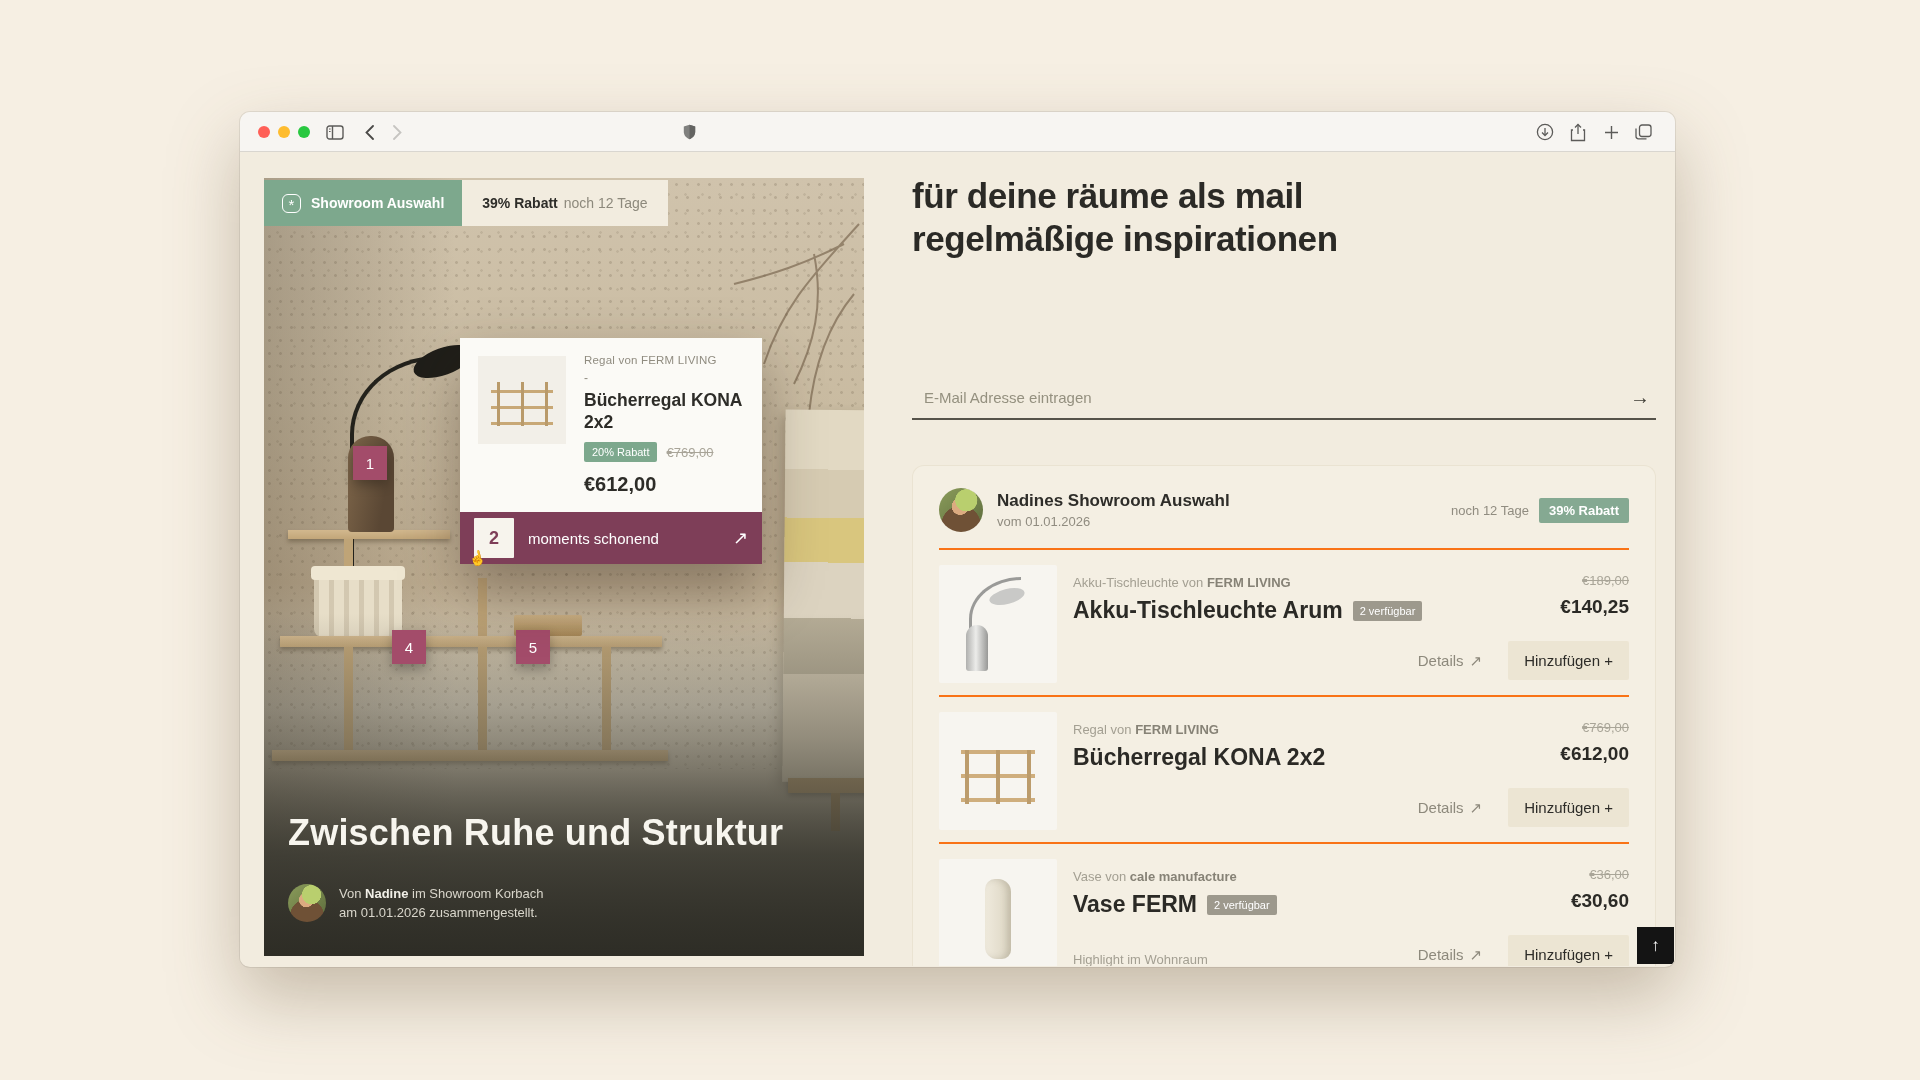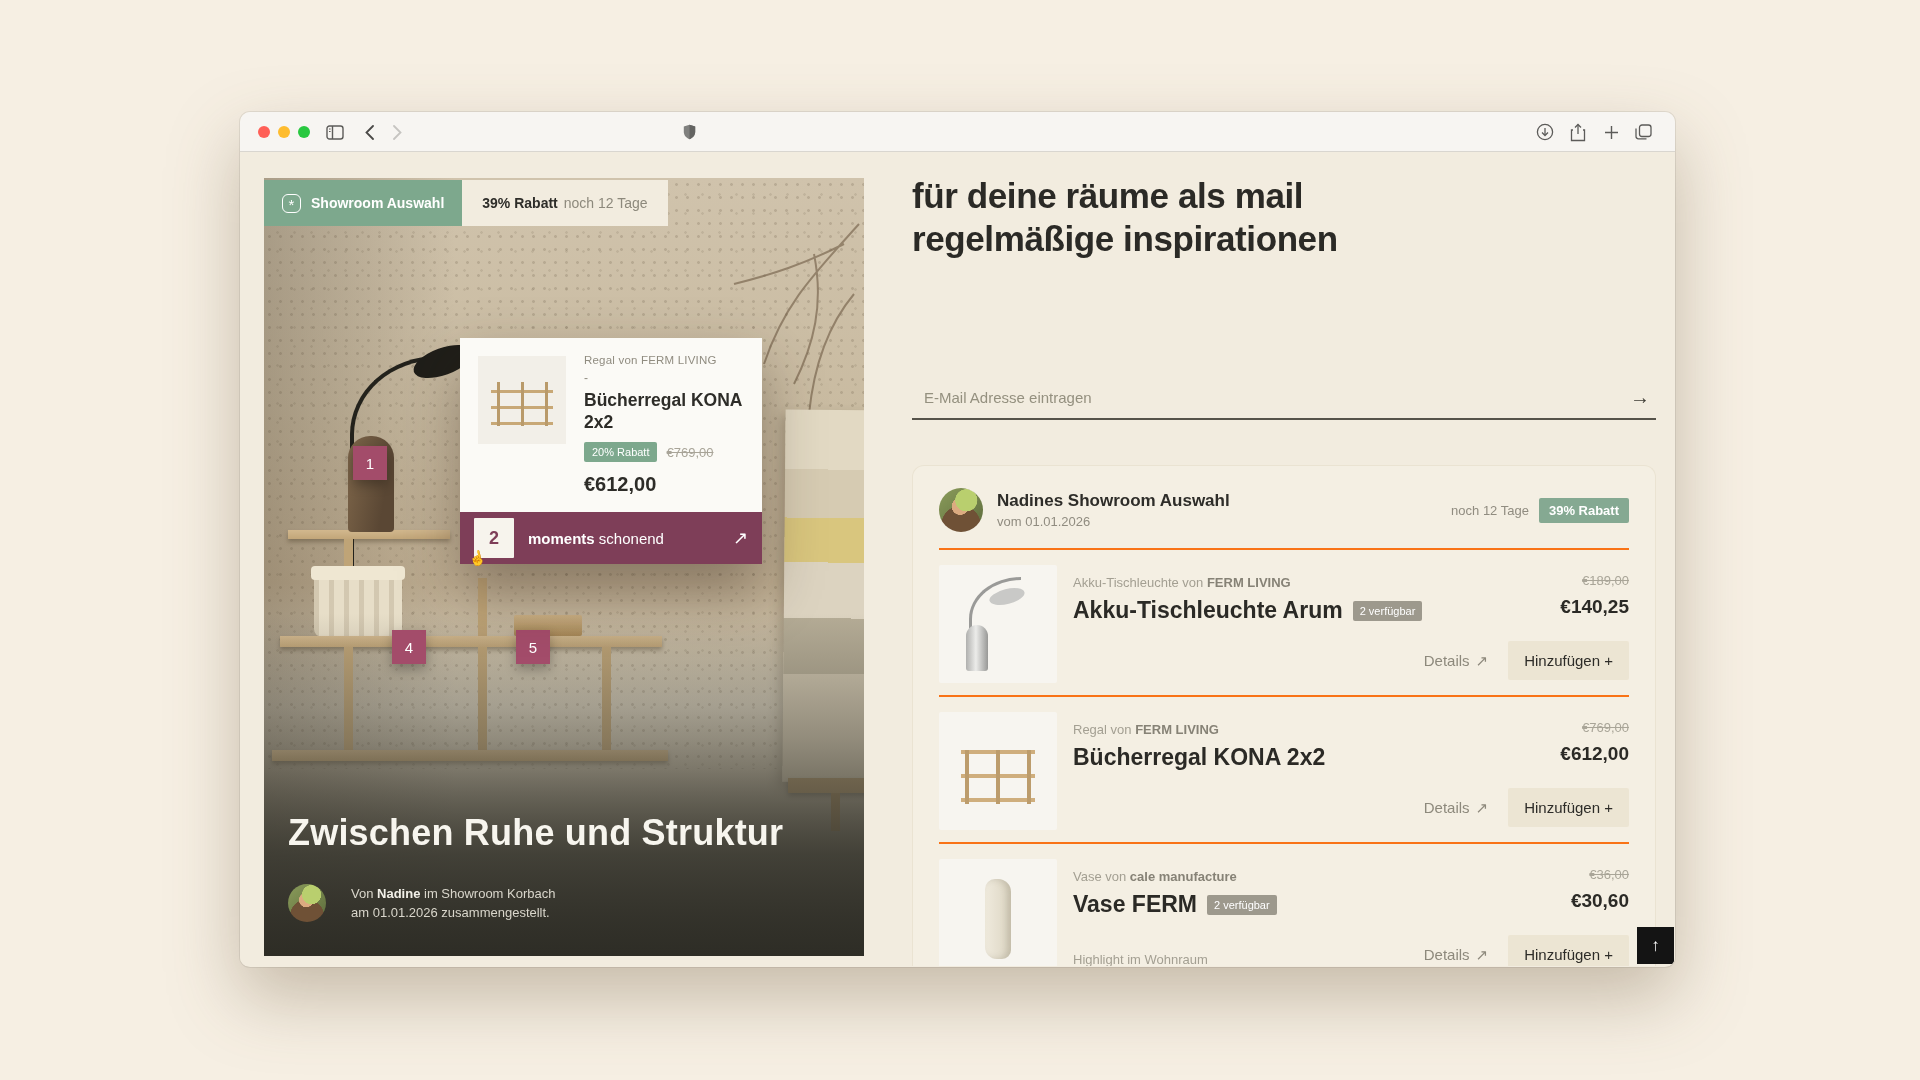--- a/index.html
+++ b/index.html
@@ -76,25 +76,25 @@
   .pc-dash { font-size:12px; color:#908c80; margin:5px 0 4px; }
   .pc-name { font-size:17.5px; line-height:22px; font-weight:700; color:#2d2c28; }
   .pc-badges { display:flex; align-items:center; gap:9px; margin-top:9px; }
   .pc-disc { background:#7da88d; color:#fff; font-size:11px; padding:4px 8px; border-radius:2px; }
   .pc-old { font-size:13px; color:#a8a498; text-decoration:line-through; }
   .pc-price { font-size:20px; font-weight:700; margin-top:11px; color:#2d2c28; }
   .pcard-bar { background:#7e3e58; height:52px; display:flex; align-items:center; gap:14px; padding:0 14px; color:#fff; }
   .m-count { position:relative; width:40px; height:40px; background:#f7f4ed; color:#7e3e58; font-size:18px; font-weight:700;
           display:flex; align-items:center; justify-content:center; border-radius:1px; }
   .m-hand { position:absolute; left:-5px; bottom:-8px; font-size:14px; color:#35342e; transform:rotate(-14deg); }
-  .m-label { font-size:15px; } .m-bold { font-weight:700; }
+  .m-label { font-size:15px; } .m-bold { font-weight:400; }
   .m-arrow { margin-left:auto; font-size:18px; line-height:1; }
 
   .hero-title { position:absolute; left:24px; top:634px; font-size:36px; font-weight:700; color:#f7f5ee; letter-spacing:.2px; }
-  .byline { position:absolute; left:24px; top:706px; display:flex; gap:25px; align-items:flex-start; }
+  .byline { position:absolute; left:24px; top:706px; display:flex; gap:13px; align-items:flex-start; }
   .avatar { border-radius:50%;
           background:radial-gradient(circle at 62% 28%, #b9cf6e 0 26%, transparent 27%),
                      radial-gradient(circle at 48% 42%, #dcab80 0 24%, transparent 25%),
                      radial-gradient(circle at 50% 85%, #6f5136 0 45%, transparent 46%),
                      linear-gradient(140deg,#8a9b5a,#5c6b3c); }
   .byline .avatar { width:38px; height:38px; }
   .byline-text { font-size:13px; line-height:19px; color:#d9d6cb; }
   .byline-text .nm { font-weight:700; color:#f2f0e8; }
 
   
@@ -121,21 +121,21 @@
   .thumb { position:absolute; left:0; top:15px; width:118px; height:118px; background:#f7f5f0; border-radius:2px; overflow:hidden; }
   .pinfo { position:absolute; left:134px; top:25px; right:180px; }
   .pr-brand { font-size:13px; color:#a39f92; }
   .pr-brand .brand { color:#868276; font-weight:700; }
   .pr-namerow { margin-top:7px; display:flex; align-items:center; gap:10px; }
   .pr-name { font-size:23px; font-weight:700; color:#2b2a26; }
   .pr-avail { background:#9d998d; color:#fff; font-size:11px; padding:4px 7px; border-radius:2px; }
   .pr-prices { position:absolute; right:0; top:23px; text-align:right;margin-left:30px; }
   .pr-old { font-size:13px; color:#a9a598; text-decoration:line-through; }
   .pr-new { font-size:19px; font-weight:700; margin-top:8px; color:#2b2a26; }
-  .pr-actions { position:absolute; right:0; bottom:15px; display:flex; align-items:center; gap:20px; }
+  .pr-actions { position:absolute; right:0; bottom:15px; display:flex; align-items:center; gap:26px; }
   .pr-details { font-size:15px; color:#8d897c; cursor:pointer; display:flex; gap:6px; align-items:center; }
   .pr-add { background:#ece5d3; border:none; font-family:"Liberation Sans",sans-serif; font-size:15px; color:#2d2c28;
           padding:11px 16px; border-radius:2px; cursor:pointer; }
   .pr-note { position:absolute; left:134px; bottom:22px; font-size:13px; color:#a39f92; }
 
   
   .t-lamp-arc { position:absolute; left:30px; top:12px; width:52px; height:86px;
           border-left:3px solid #9a9a98; border-top:3px solid #9a9a98; border-top-left-radius:52px 42px; }
   .t-lamp-shade { position:absolute; left:50px; top:24px; width:36px; height:15px; background:#c9c9c7; border-radius:50%; transform:rotate(-14deg); }
   .t-lamp-base { position:absolute; left:27px; top:60px; width:22px; height:46px; border-radius:11px 11px 3px 3px;

